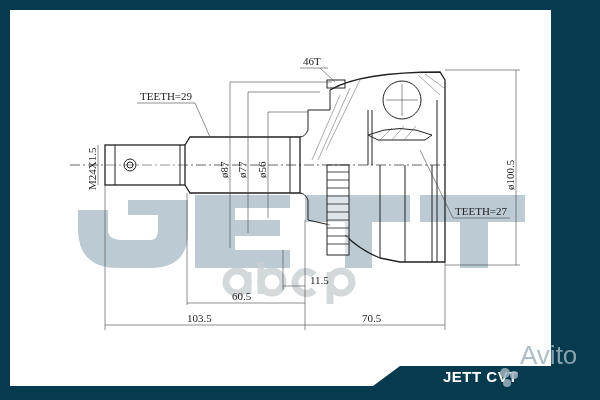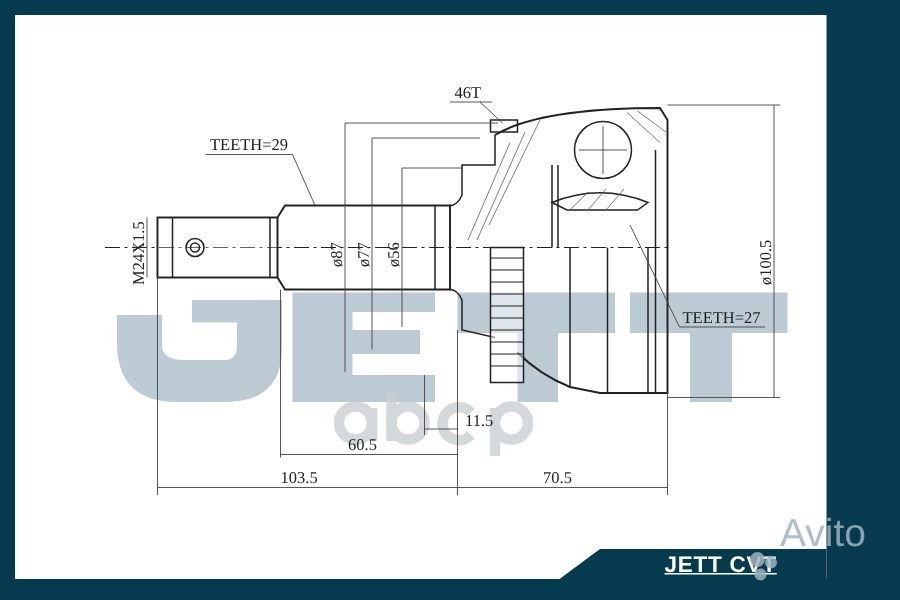--- a/index.html
+++ b/index.html
@@ -1,19 +1,19 @@
 <!DOCTYPE html>
 <html><head>
 <meta charset="utf-8">
 <style>
   html, body { margin:0; padding:0; }
   body { width:600px; height:400px; position:relative; overflow:hidden; background:#063a4f; font-family:"Liberation Serif", serif; }
   .frame { position:absolute; left:10px; top:10px; width:541px; height:376px; background:#ffffff; }
   .canvas { position:absolute; left:0; top:0; width:600px; height:400px; }
-  .brand { position:absolute; left:443px; top:368px; font-family:"Liberation Sans", sans-serif; font-weight:bold; color:#ffffff; font-size:15px; letter-spacing:0.5px;text-decoration:underline; }
+  .brand { position:absolute; left:443px; top:368px; font-family:"Liberation Sans", sans-serif; font-weight:bold; color:#ffffff; font-size:15px; letter-spacing:0.5px; }
   .avito { position:absolute; left:520px; top:340px; font-family:"Liberation Sans", sans-serif; font-weight:normal; color:#9fb3bd; font-size:26px; opacity:0.85;text-align:center; }
   .avito-dots { position:absolute; left:498px; top:366px; width:22px; height:22px; }
   .lbl { font-family:"Liberation Serif", serif; font-size:11px; fill:#222; }
 </style>
 </head>
 <body>
 
 <div class="frame"></div>
 
 <svg class="canvas" viewBox="0 0 600 400" xmlns="http://www.w3.org/2000/svg">

